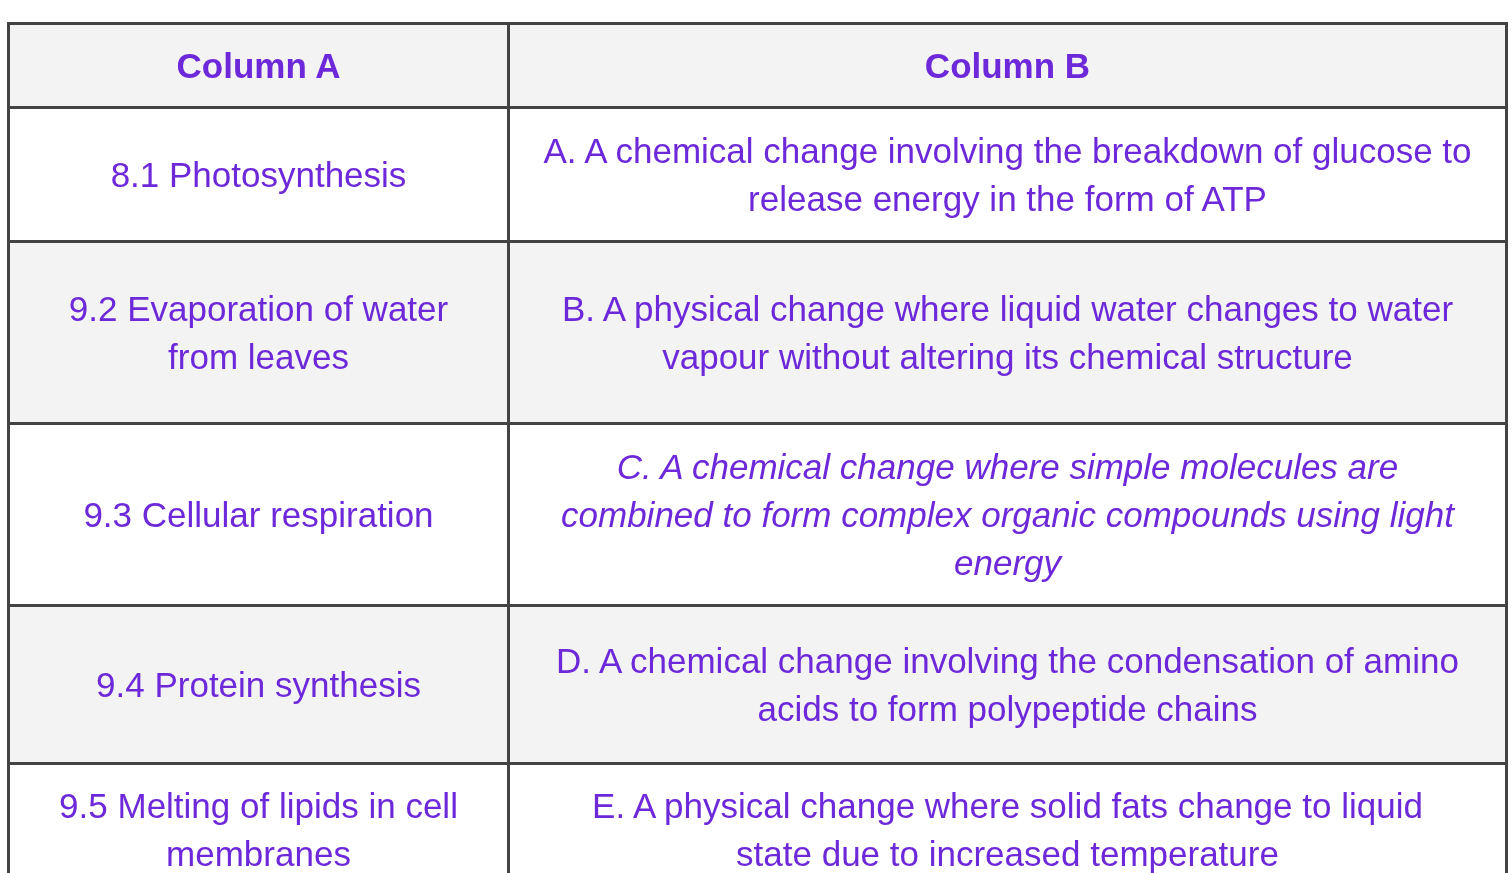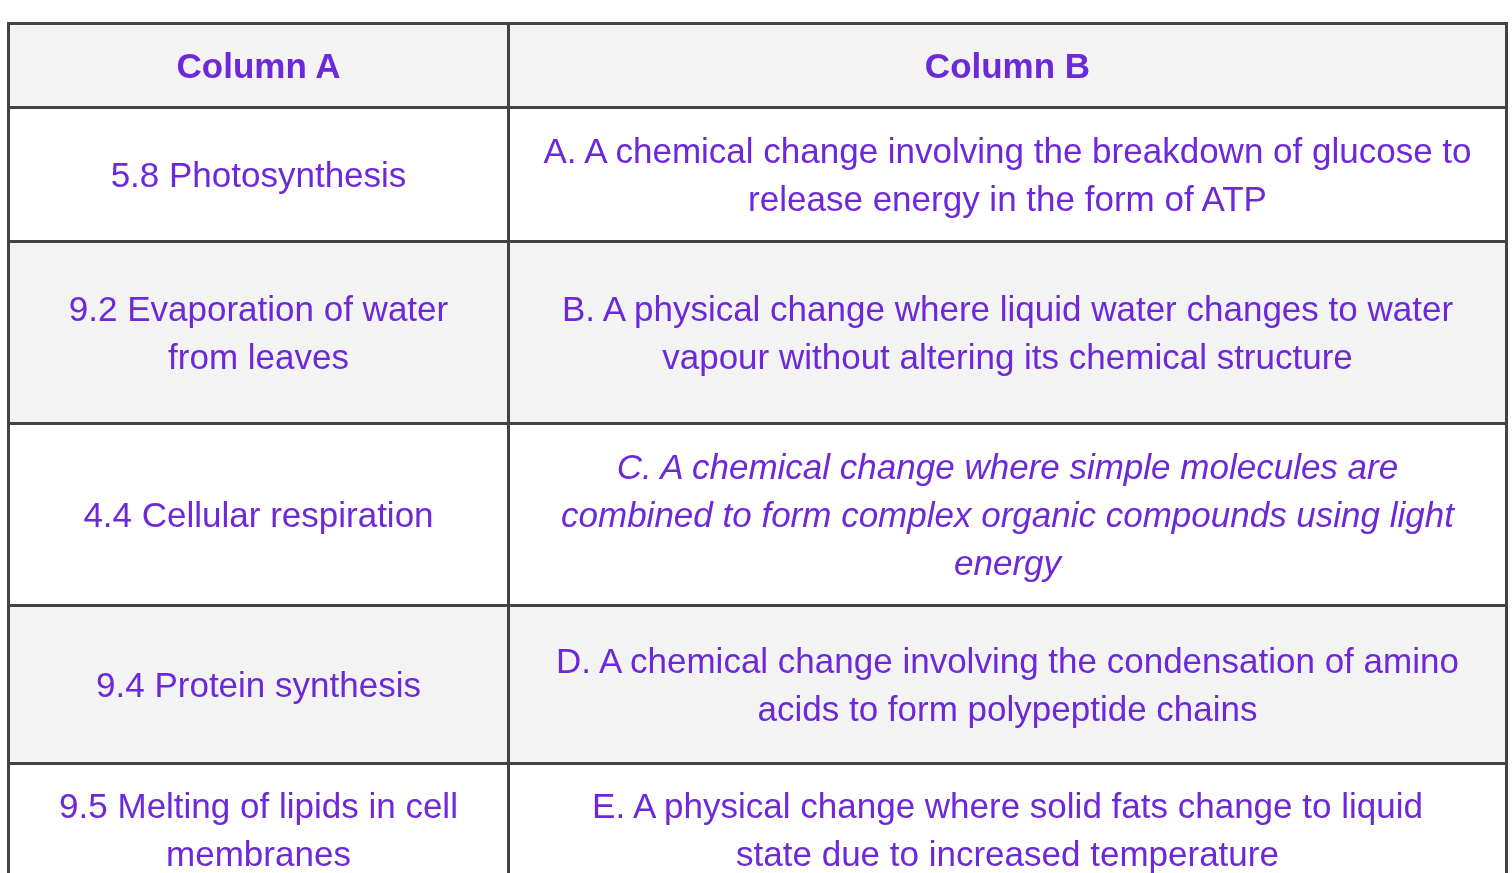--- a/index.html
+++ b/index.html
@@ -40,29 +40,29 @@
       <col class="b">
     </colgroup>
   <thead>
     <tr>
       <th>Column A</th>
       <th>Column B</th>
     </tr>
   </thead>
   <tbody>
     <tr class="odd r1">
-      <td>5.8 Photosynthesis</td>
+      <td>8.1 Photosynthesis</td>
       <td>A. A chemical change involving the breakdown of glucose to release energy in the form of ATP</td>
     </tr>
     <tr class="even r2">
       <td style="padding:0 32px;">9.2 Evaporation of water from leaves</td>
       <td style="padding:0 13px;margin-left:33px;">B. A physical change where liquid water changes to water vapour without altering its chemical structure</td>
     </tr>
     <tr class="odd r3">
-      <td>4.4 Cellular respiration</td>
+      <td>9.3 Cellular respiration</td>
       <td style="padding:0 50px;font-style:italic;">C. A chemical change where simple molecules are combined to form complex organic compounds using light energy</td>
     </tr>
     <tr class="even r4">
       <td>9.4 Protein synthesis</td>
       <td style="padding:12px 30px;margin-top:24px;">D. A chemical change involving the condensation of amino acids to form polypeptide chains</td>
     </tr>
     <tr class="odd r5">
       <td style="padding:0 40px;">9.5 Melting of lipids in cell membranes</td>
       <td style="padding:0 40px;">E. A physical change where solid fats change to liquid state due to increased temperature</td>
     </tr>

